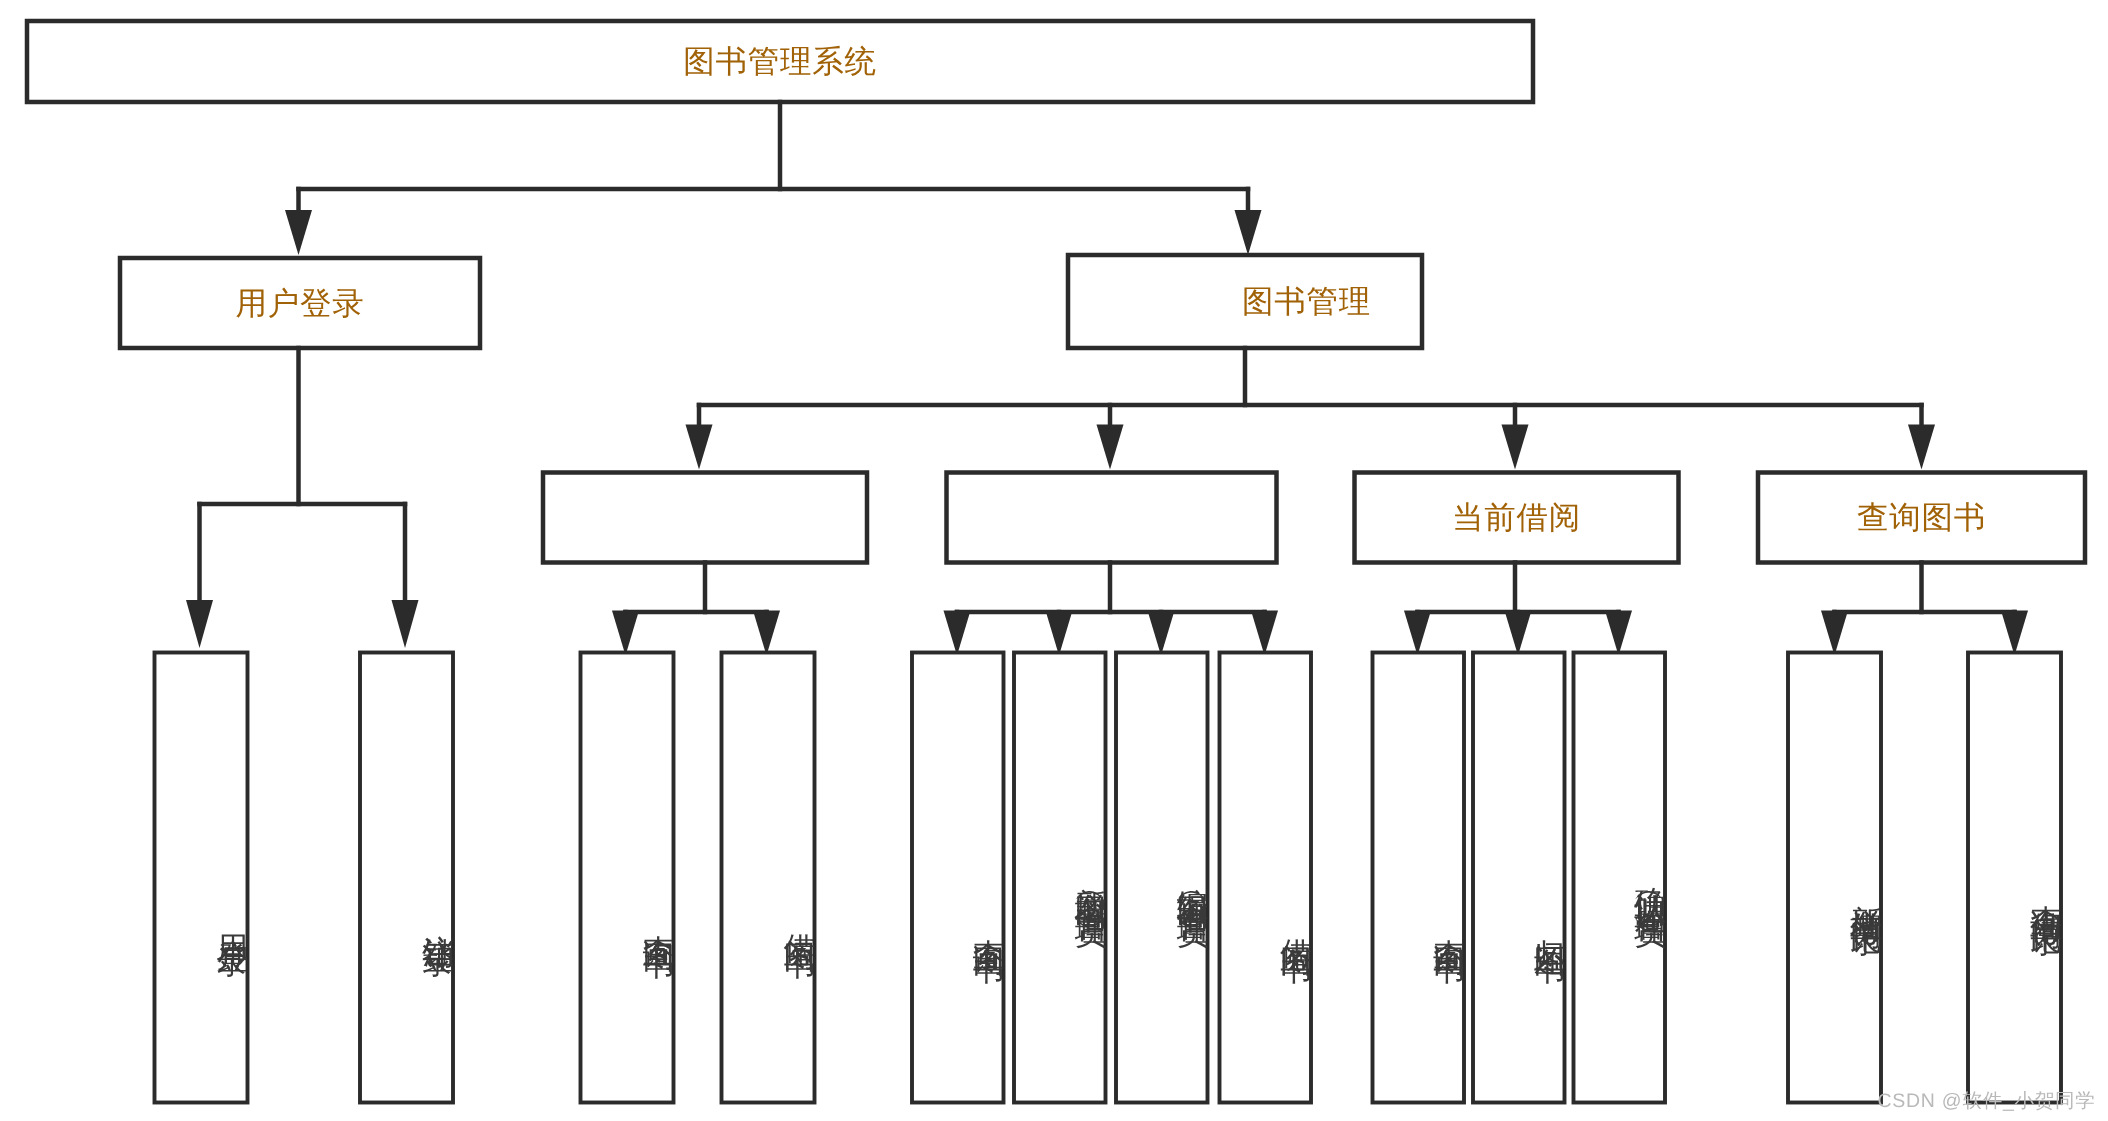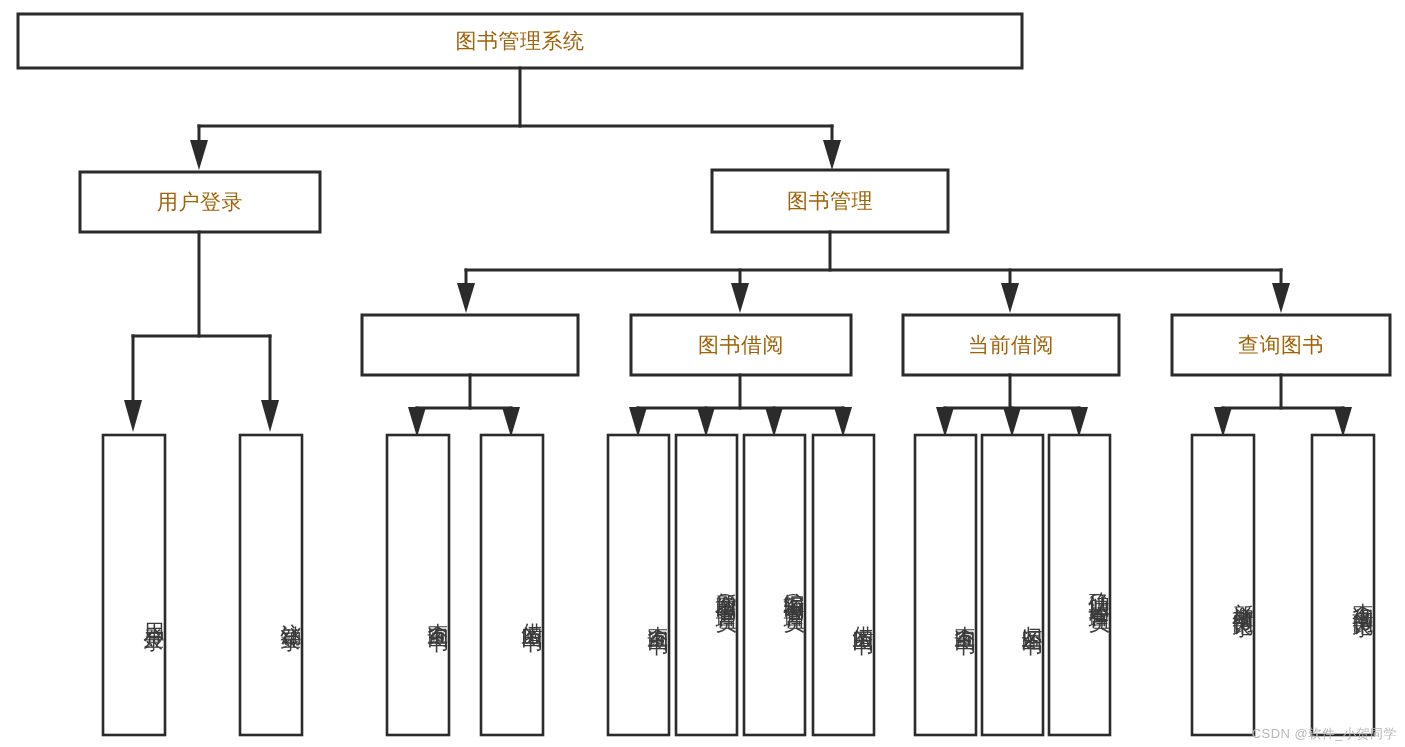--- a/index.html
+++ b/index.html
@@ -172,23 +172,22 @@
     <rect class="node-box thin" x="1049" y="435" width="61" height="300"></rect>
 
     <rect class="node-box thin" x="1192" y="435" width="62" height="300"></rect>
     <rect class="node-box thin" x="1312" y="435" width="62" height="300"></rect>
 
   </svg>
 
   <div class="node-label-h" style="left:18px; top:14px; width:1004px; height:54px;">图书管理系统</div>
 
   <div class="node-label-h" style="left:80px; top:172px; width:240px; height:60px;">用户登录</div>
-  <div class="node-label-h" style="left:712px; top:170px; width:236px; height:62px;">图书管理</div>
-
-  <div class="node-label-h" style="left:631px; top:315px; width:220px; height:60px;">图书借阅</div>
+  <div class="node-label-h" style="left:712px; top:170px; width:236px; height:62px;padding-left:41px;">图书管理</div>
+
   <div class="node-label-h" style="left:903px; top:315px; width:216px; height:60px;">当前借阅</div>
   <div class="node-label-h" style="left:1172px; top:315px; width:218px; height:60px;">查询图书</div>
 
   <div class="node-label-v" style="left:103px; top:497px; width:62px; height:230px;">用户登录</div>
   <div class="node-label-v" style="left:240px; top:497px; width:62px; height:230px;">注销登录</div>
 
   <div class="node-label-v" style="left:387px; top:497px; width:62px; height:230px;">查询图书</div>
   <div class="node-label-v" style="left:481px; top:497px; width:62px; height:230px;">借阅图书</div>
 
   <div class="node-label-v" style="left:608px; top:497px; width:61px; height:235px;">查询图书</div>

